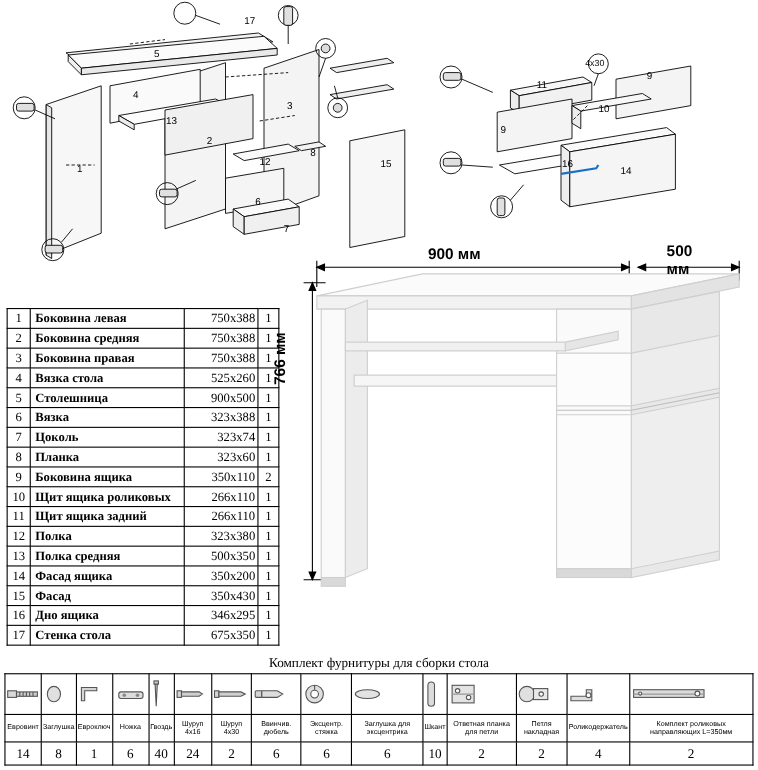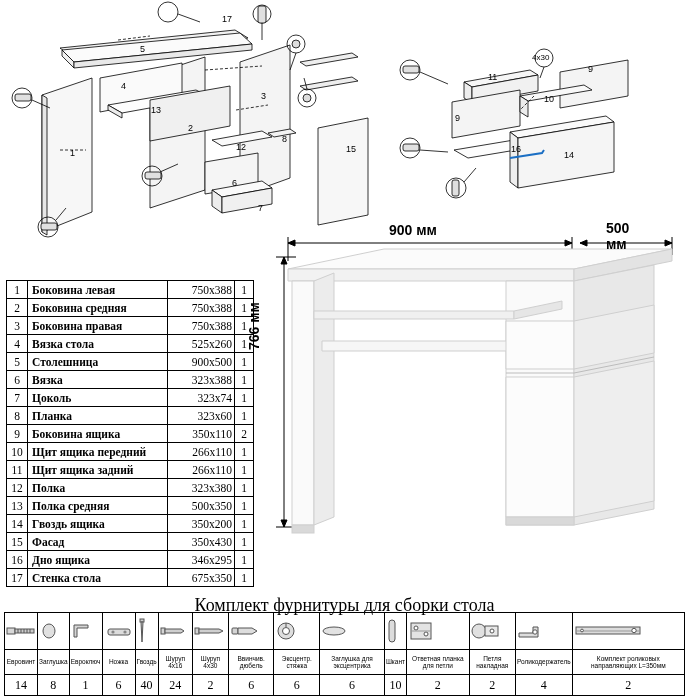--- a/index.html
+++ b/index.html
@@ -33,21 +33,21 @@
   
   .render{position:absolute;left:262px;top:225px;width:424px;height:350px;}
   .dim-label{position:absolute;font-family:"Liberation Sans",sans-serif;font-weight:bold;font-size:14px;}
   .dim-900{left:389px;top:222px;}
   .dim-500{left:606px;top:220px;}
   .dim-766{left:246px;top:350px;transform:rotate(-90deg);transform-origin:left top;}
 
   
   .kit-title{
     position:absolute;left:0;top:595px;width:689px;text-align:center;
-    font-size:18px;font-weight:normal;
+    font-size:12px;font-weight:normal;
   }
   .kit-table{
     position:absolute;left:4px;top:612px;width:681px;
     border-collapse:collapse;font-size:6.5px;
     font-family:"Liberation Sans",sans-serif;
   }
   .kit-table td{border:1px solid #000;text-align:center;vertical-align:middle;}
   .kit-table tr.icons td{height:34px;}
   .kit-table tr.names td{height:22px;line-height:7.5px;padding:1px;}
   .kit-table tr.counts td{height:18px;font-size:12px;font-family:"Liberation Serif",serif;}
@@ -243,21 +243,21 @@
           <td class="qty">1</td>
         </tr>
       <tr>
           <td class="num">9</td>
           <td class="name">Боковина ящика</td>
           <td class="size">350x110</td>
           <td class="qty">2</td>
         </tr>
       <tr>
           <td class="num">10</td>
-          <td class="name">Щит ящика передний</td>
+          <td class="name">Щит ящика роликовых</td>
           <td class="size">266x110</td>
           <td class="qty">1</td>
         </tr>
       <tr>
           <td class="num">11</td>
           <td class="name">Щит ящика задний</td>
           <td class="size">266x110</td>
           <td class="qty">1</td>
         </tr>
       <tr>
@@ -267,21 +267,21 @@
           <td class="qty">1</td>
         </tr>
       <tr>
           <td class="num">13</td>
           <td class="name">Полка средняя</td>
           <td class="size">500x350</td>
           <td class="qty">1</td>
         </tr>
       <tr>
           <td class="num">14</td>
-          <td class="name">Гвоздь ящика</td>
+          <td class="name">Фасад ящика</td>
           <td class="size">350x200</td>
           <td class="qty">1</td>
         </tr>
       <tr>
           <td class="num">15</td>
           <td class="name">Фасад</td>
           <td class="size">350x430</td>
           <td class="qty">1</td>
         </tr>
       <tr>

